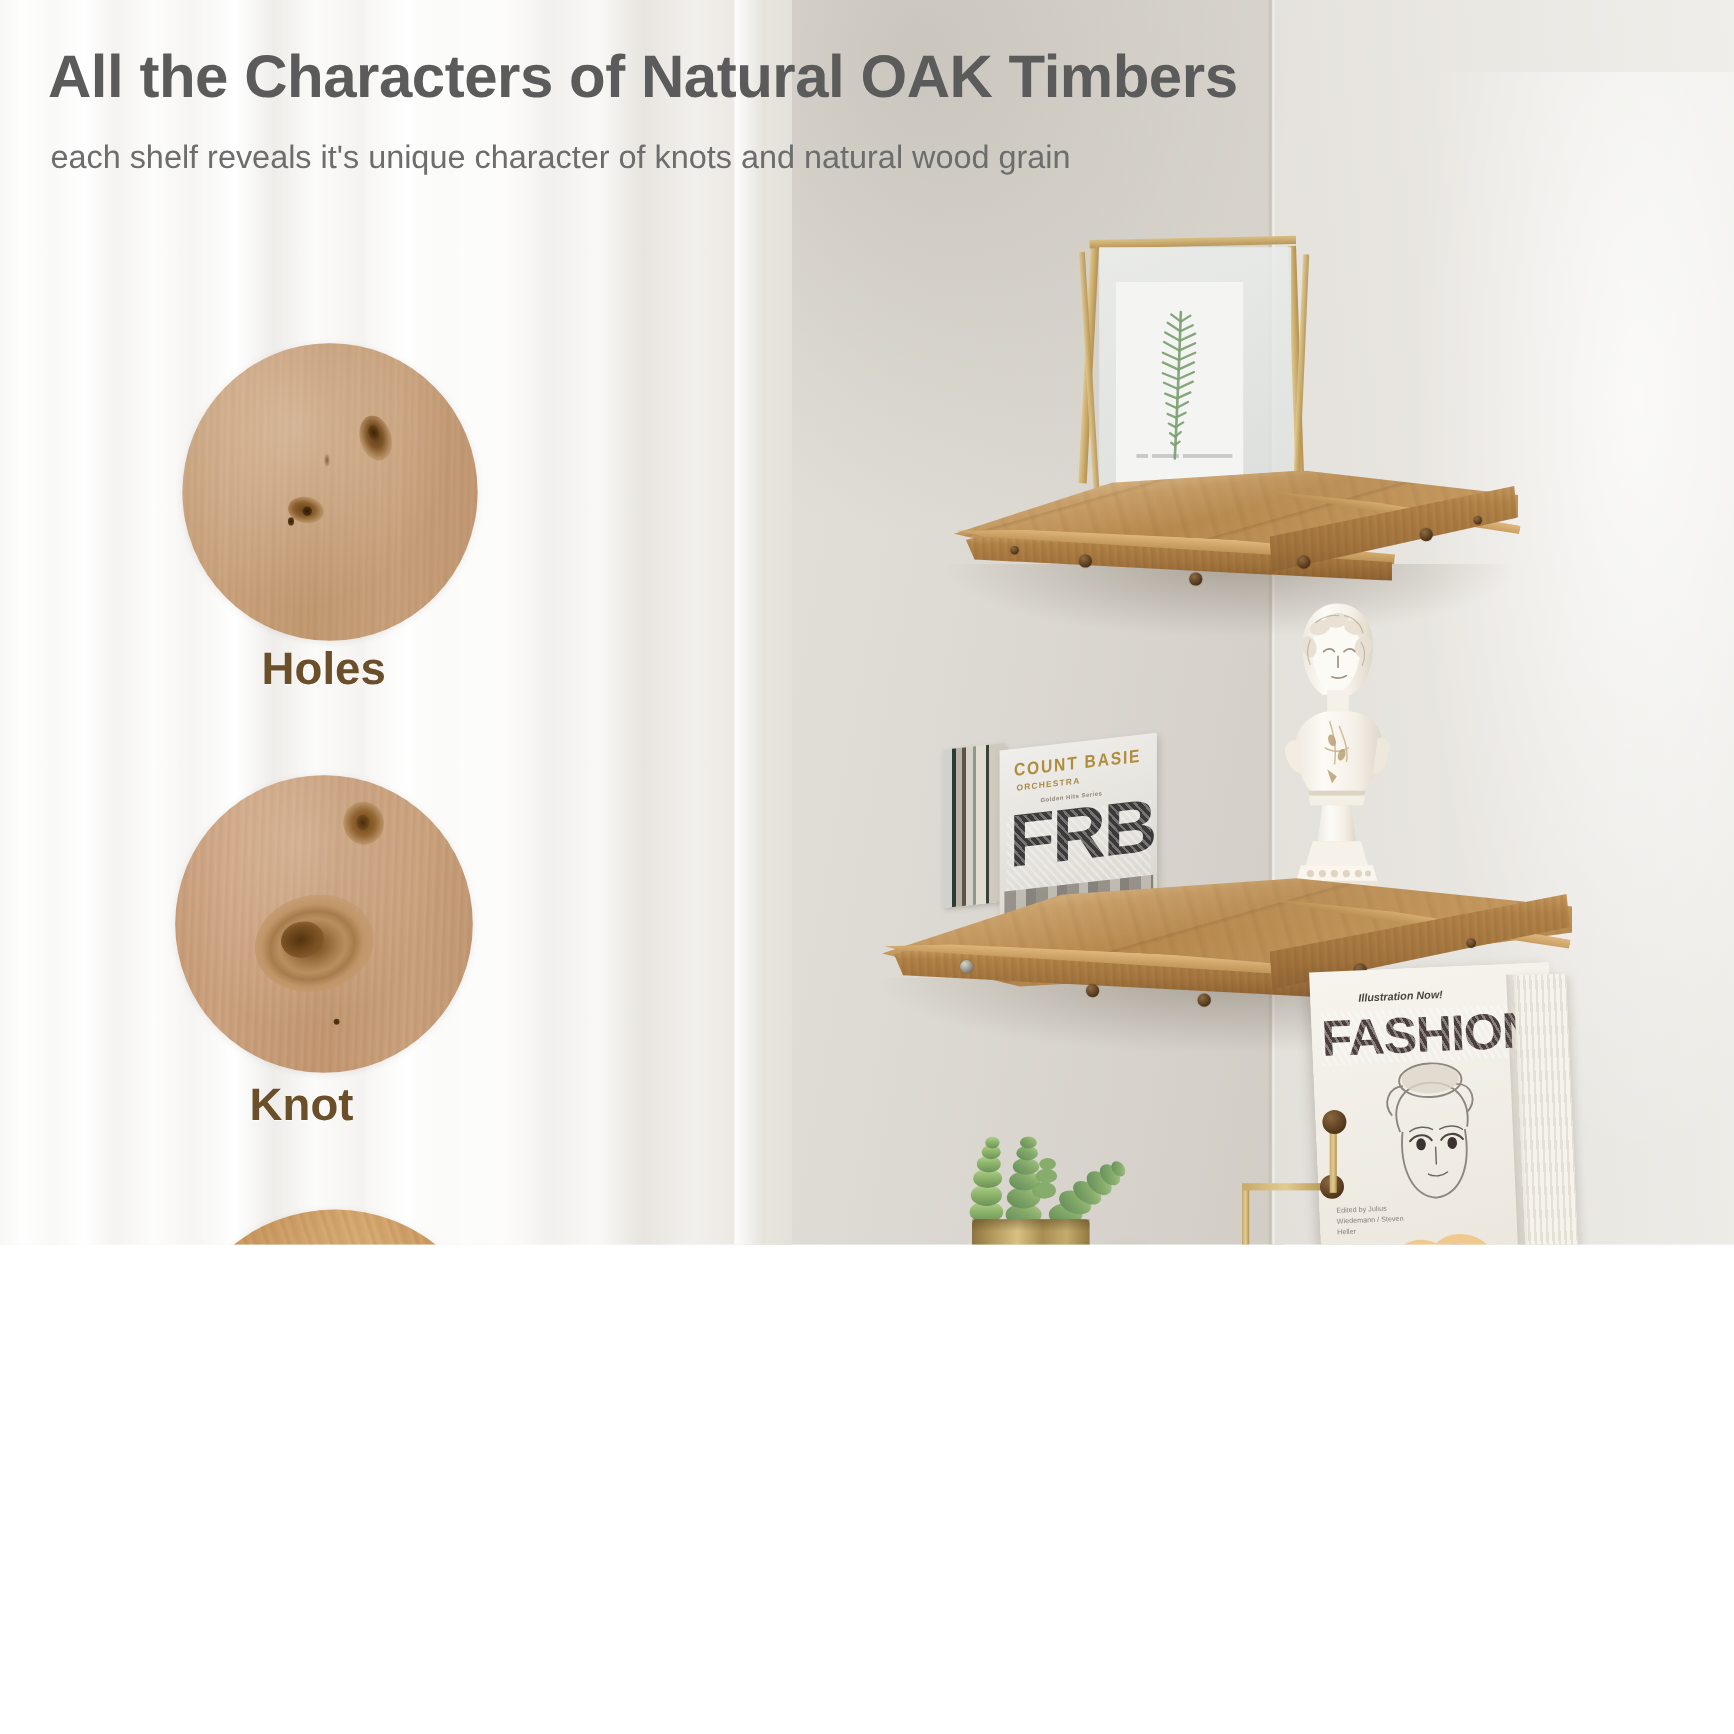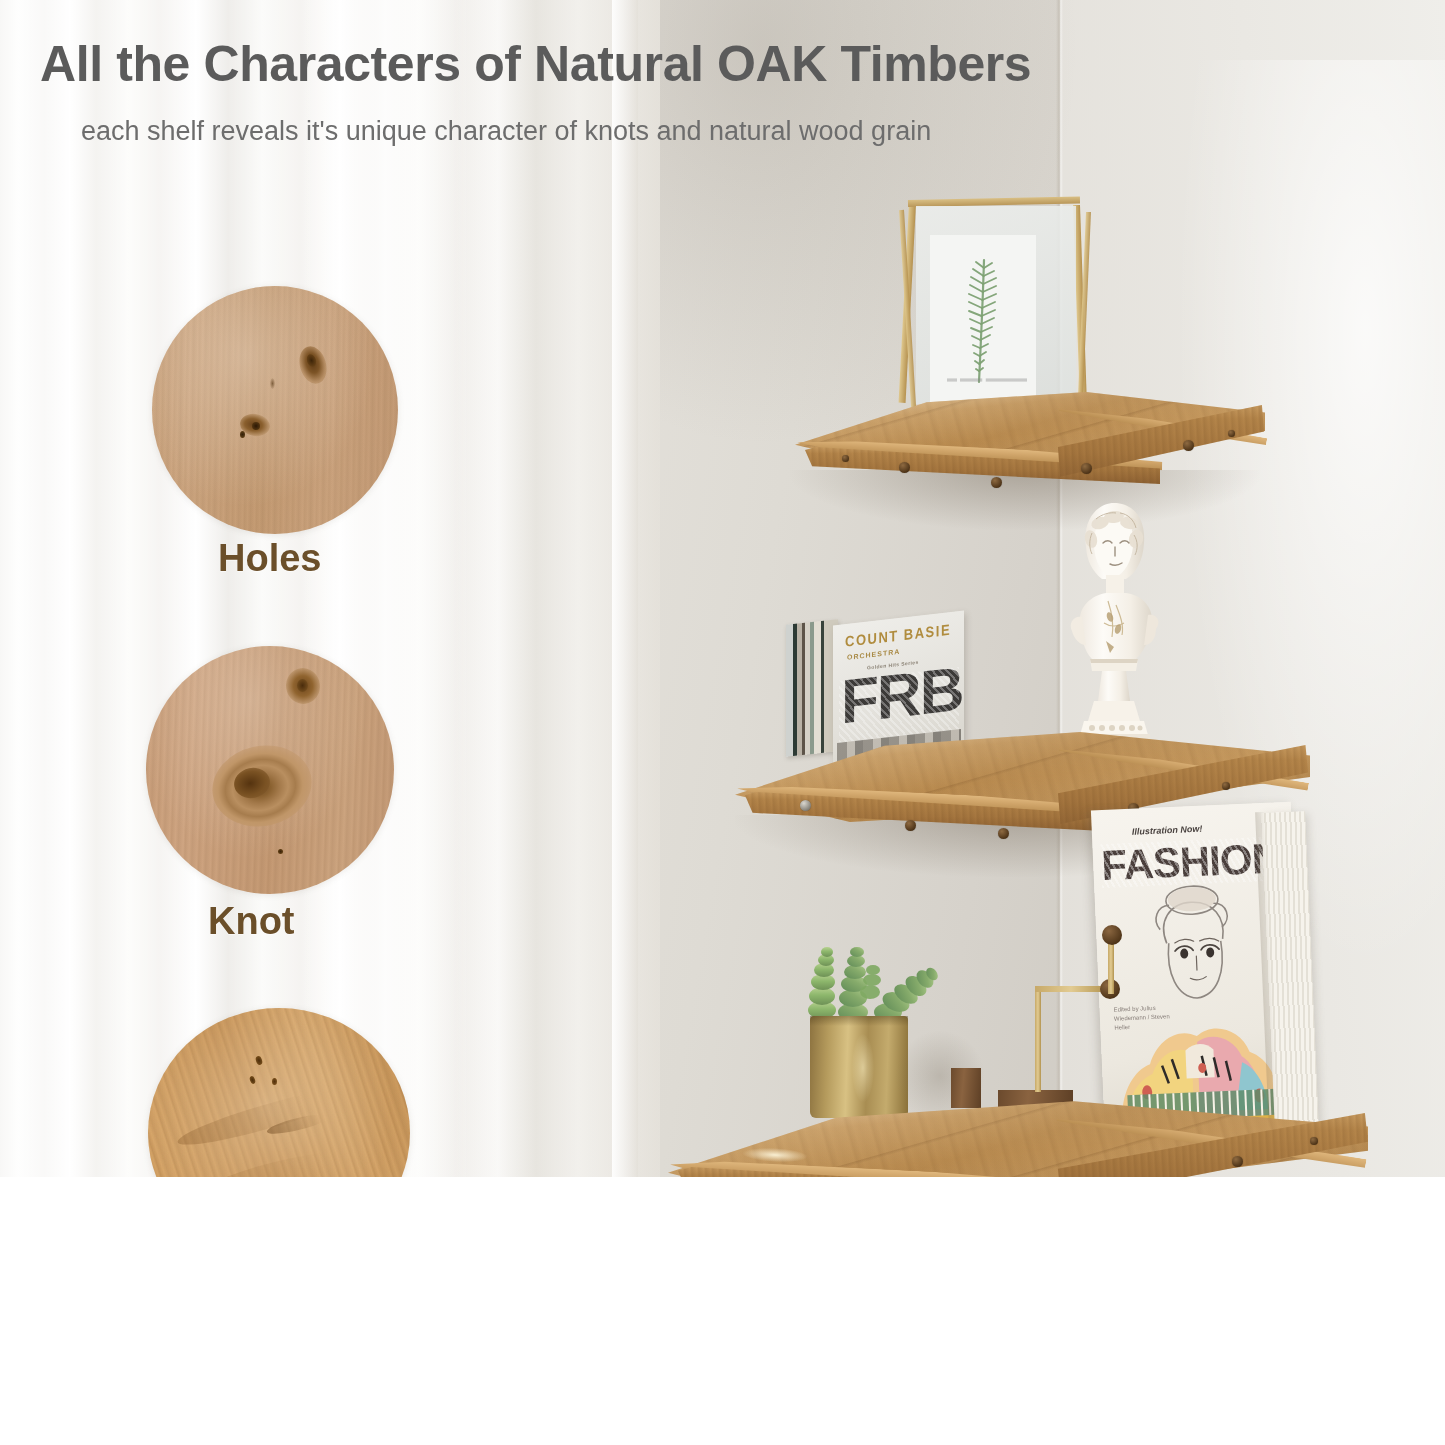--- a/index.html
+++ b/index.html
@@ -1,19 +1,19 @@
 <!DOCTYPE html>
 <html><head>
 <meta charset="utf-8">
 <style>
   html,body{margin:0;padding:0;background:#fff;}
   body{width:1445px;height:1445px;overflow:hidden;
        font-family:"Liberation Sans",sans-serif;}
 
-  #stage{position:relative;width:1445px;height:1177px;overflow:hidden;
+  #stage{position:relative;width:1445px;height:1037px;overflow:hidden;
          background:#f2f1ef;}
 
   
   .bg-wall-left{position:absolute;left:620px;top:0;width:450px;height:1445px;
       background:linear-gradient(100deg,#e4e1db 0%,#dedbd4 35%,#d6d2cb 72%,#cfcbc3 100%);}
   .bg-wall-right{position:absolute;left:1060px;top:0;width:385px;height:1445px;
       background:linear-gradient(265deg,#efeeea 0%,#eae8e3 40%,#e2dfd9 100%);}
   .corner-seam{position:absolute;left:1056px;top:0;width:7px;height:1445px;
       background:linear-gradient(90deg,rgba(170,163,152,.0),rgba(186,179,167,.55) 45%,rgba(255,255,255,.5) 70%,rgba(255,255,255,0));}
   .wall-shadow-tl{position:absolute;left:620px;top:0;width:470px;height:460px;
@@ -36,21 +36,21 @@
   .curtain-hl{position:absolute;left:300px;top:0;width:170px;height:1445px;
       background:linear-gradient(90deg,rgba(255,255,255,0),rgba(255,255,255,.85) 50%,rgba(255,255,255,0));}
   .curtain-edge{position:absolute;left:612px;top:0;width:26px;height:1445px;
       background:linear-gradient(90deg,rgba(255,255,255,.9),rgba(222,218,210,.35));}
 
   
   .headline{position:absolute;left:40px;top:38px;width:1370px;
       font-size:50px;font-weight:bold;color:#5b5b5b;letter-spacing:-.4px;
       line-height:1.06;white-space:nowrap;}
   .subhead{position:absolute;left:42px;top:115px;width:1360px;
-      font-size:27px;color:#6d6d6d;line-height:1.25;white-space:nowrap;margin-left:39px;}
+      font-size:27px;color:#6d6d6d;line-height:1.25;white-space:nowrap;}
 
   
   .swatch{position:absolute;border-radius:50%;overflow:hidden;
       box-shadow:0 1px 6px rgba(120,112,100,.14);}
   .swatch .grain{position:absolute;inset:-10%;}
   .knotspot{position:absolute;border-radius:50%;}
 
   .sw-label{position:absolute;font-size:38px;font-weight:bold;
       color:#6b4f2a;white-space:nowrap;text-shadow:0 1px 0 rgba(255,255,255,.5);}
 

